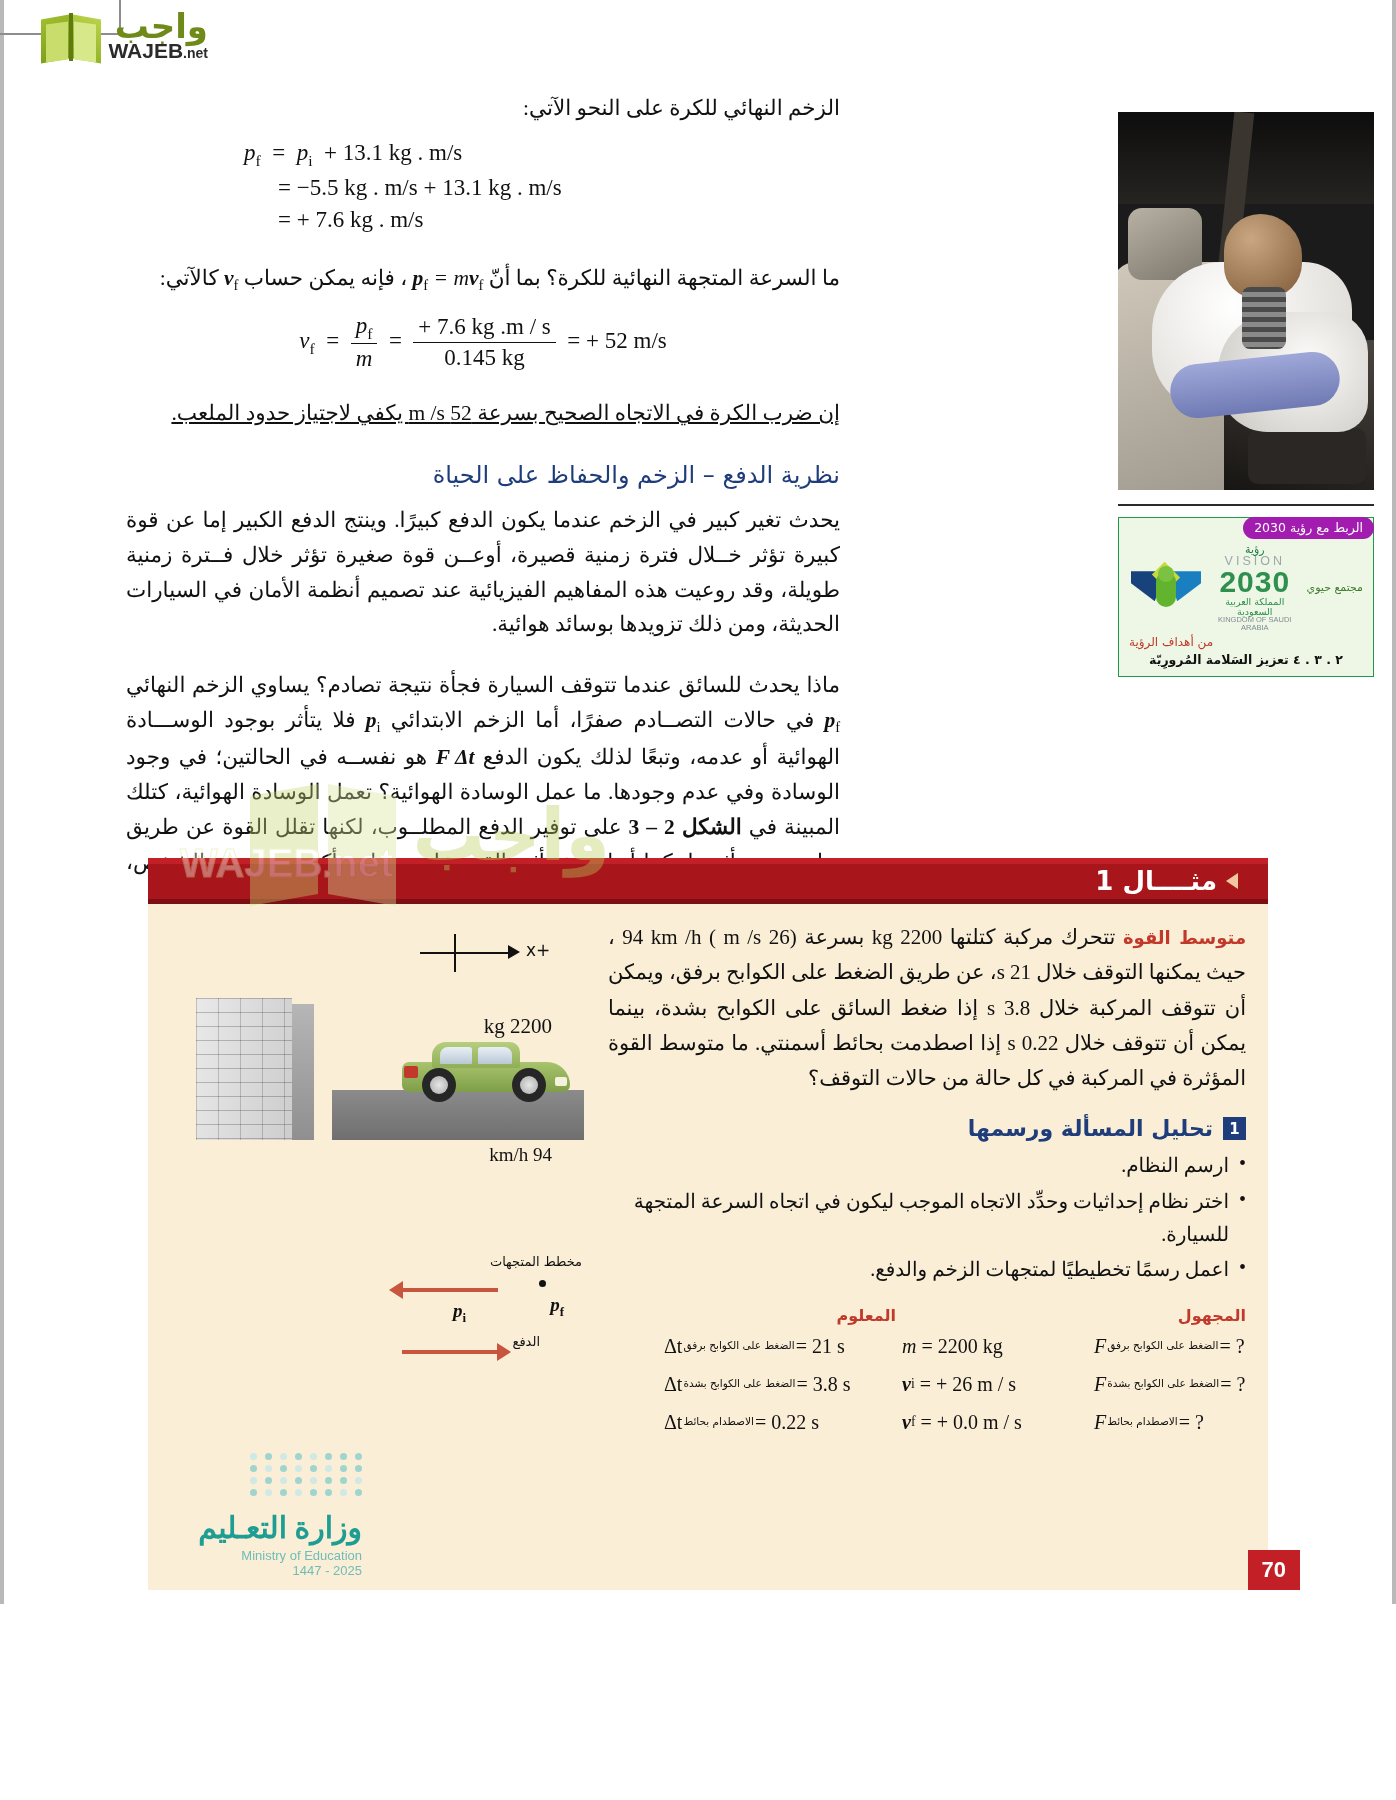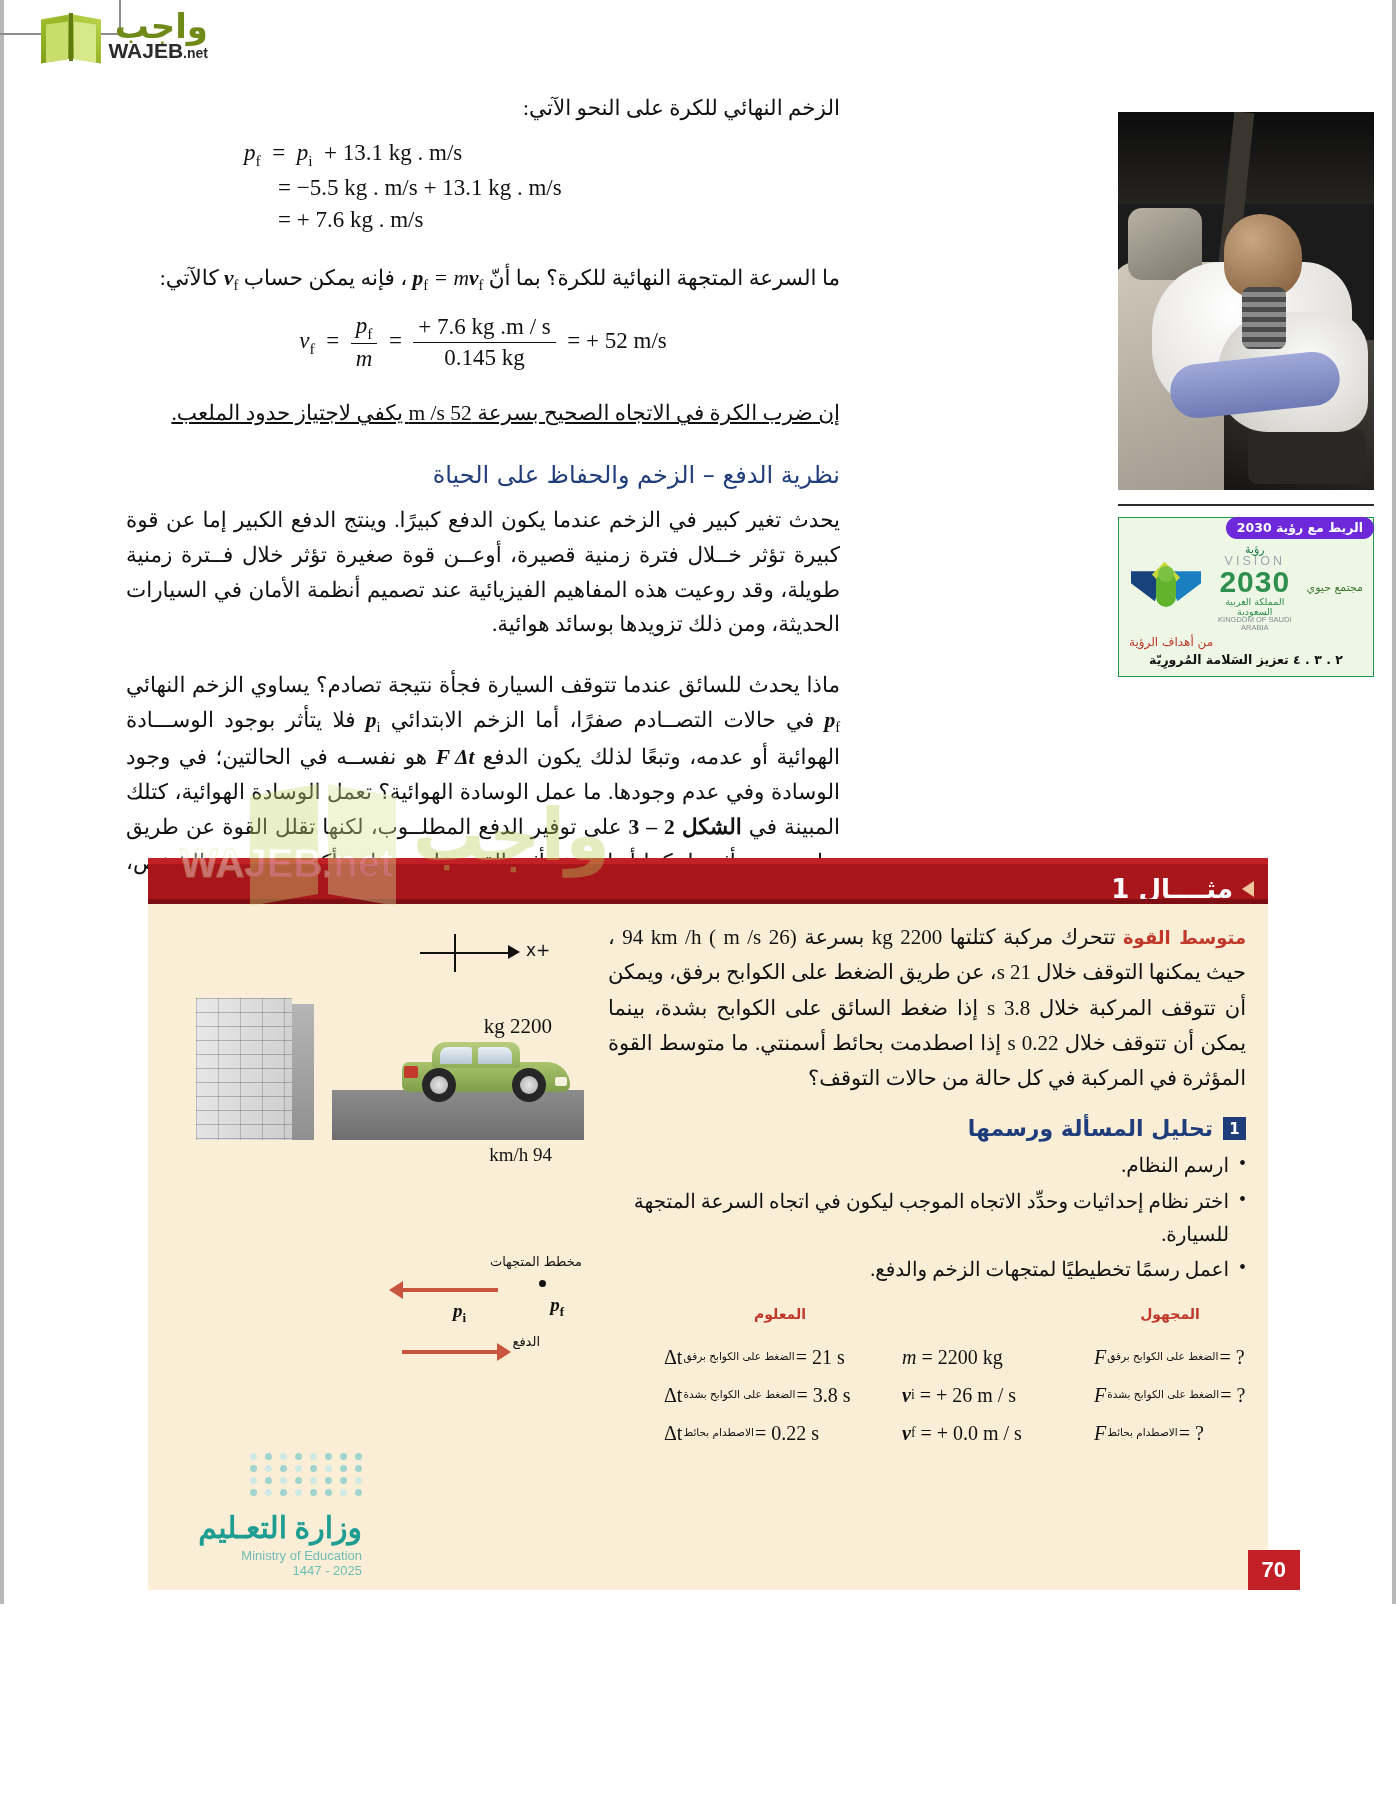--- a/index.html
+++ b/index.html
@@ -173,22 +173,22 @@
     font-family:"DejaVu Sans", sans-serif; font-size:13px; line-height:1.95;
     color:#151515; text-align:justify; direction:rtl;
   }
   .caption b { font-weight:bold; }
   .cap-rule { width:256px; height:1.6px; background:#2b2b2b; margin:14px 0 10px 0; }
 
   
   .vision-wrap { position:relative; width:256px; }
   .vision-badge {
     position:absolute; right:0; top:0; z-index:3;
-    background:#6d28d9; color:#fff; border-radius:13px;
-    font-family:"DejaVu Sans", sans-serif; font-weight:bold; font-size:12.5px;
+    background:#a21caf; color:#fff; border-radius:13px;
+    font-family:"DejaVu Sans", sans-serif; font-weight:normal; font-size:12.5px;
     padding:3px 11px 4px 11px; direction:rtl;
   }
   .vision-box {
     margin-top:11px; border:1.8px solid #1f9a4a; background:#eef7e6;
     padding:26px 10px 9px 10px; direction:rtl; position:relative;
   }
   .vision-top { display:flex; align-items:center; justify-content:space-between; gap:6px; }
   .v-diamond { position:relative; width:74px; height:44px; flex:0 0 auto; }
   .v-diamond .dl {
     position:absolute; left:2px; top:6px; width:34px; height:30px;
@@ -239,22 +239,22 @@
     text-align:center; margin-top:3px; font-weight:bold;
   }
 
   
   .example {
     position:absolute; left:148px; right:128px; top:858px; bottom:210px;
   }
   .ex-head {
     position:relative; height:46px;
     background:linear-gradient(#c22026 0 6px,#a8161c 6px 100%);
-    display:flex; align-items:flex-end; justify-content:flex-start;
-    padding-right:14px; direction:rtl;text-decoration:underline;
+    display:flex; align-items:center; justify-content:flex-start;
+    padding-right:30px; direction:rtl;
   }
   .ex-head::after {
     content:""; position:absolute; left:0; right:0; bottom:0; height:5px;
     background:#7d0f14;
   }
   .ex-title {
     color:#fff; font-family:"DejaVu Sans", sans-serif; font-weight:bold;
     font-size:26px; letter-spacing:1px; display:flex; align-items:center; gap:9px;
   }
   .ex-tri {
@@ -298,21 +298,21 @@
   
   .ku {
     display:flex; direction:rtl; gap:6px; margin-top:20px; justify-content:flex-start;
   }
   .ku-col { direction:rtl; }
   .ku-col.maloom { width:232px; }
   .ku-col.maloom2 { width:186px; }
   .ku-col.majhool { width:152px; }
   .ku-title {
     color:#c0392b; font-family:"DejaVu Sans", sans-serif; font-weight:bold;
-    font-size:14px; text-align:center; margin-bottom:16px;
+    font-size:16px; margin-bottom:2px;
   }
   .ku-title.blank { visibility:hidden; }
   .ku-row {
     font-family:"Liberation Serif", serif; font-size:20px; color:#111;
     direction:ltr; text-align:left; line-height:1.1; height:38px;
     display:flex; align-items:center; white-space:nowrap;
   }
   .sub-ar {
     font-family:"DejaVu Sans", sans-serif; font-size:10.5px; direction:rtl;
     display:inline-block; vertical-align:-4px; margin:0 1px;

